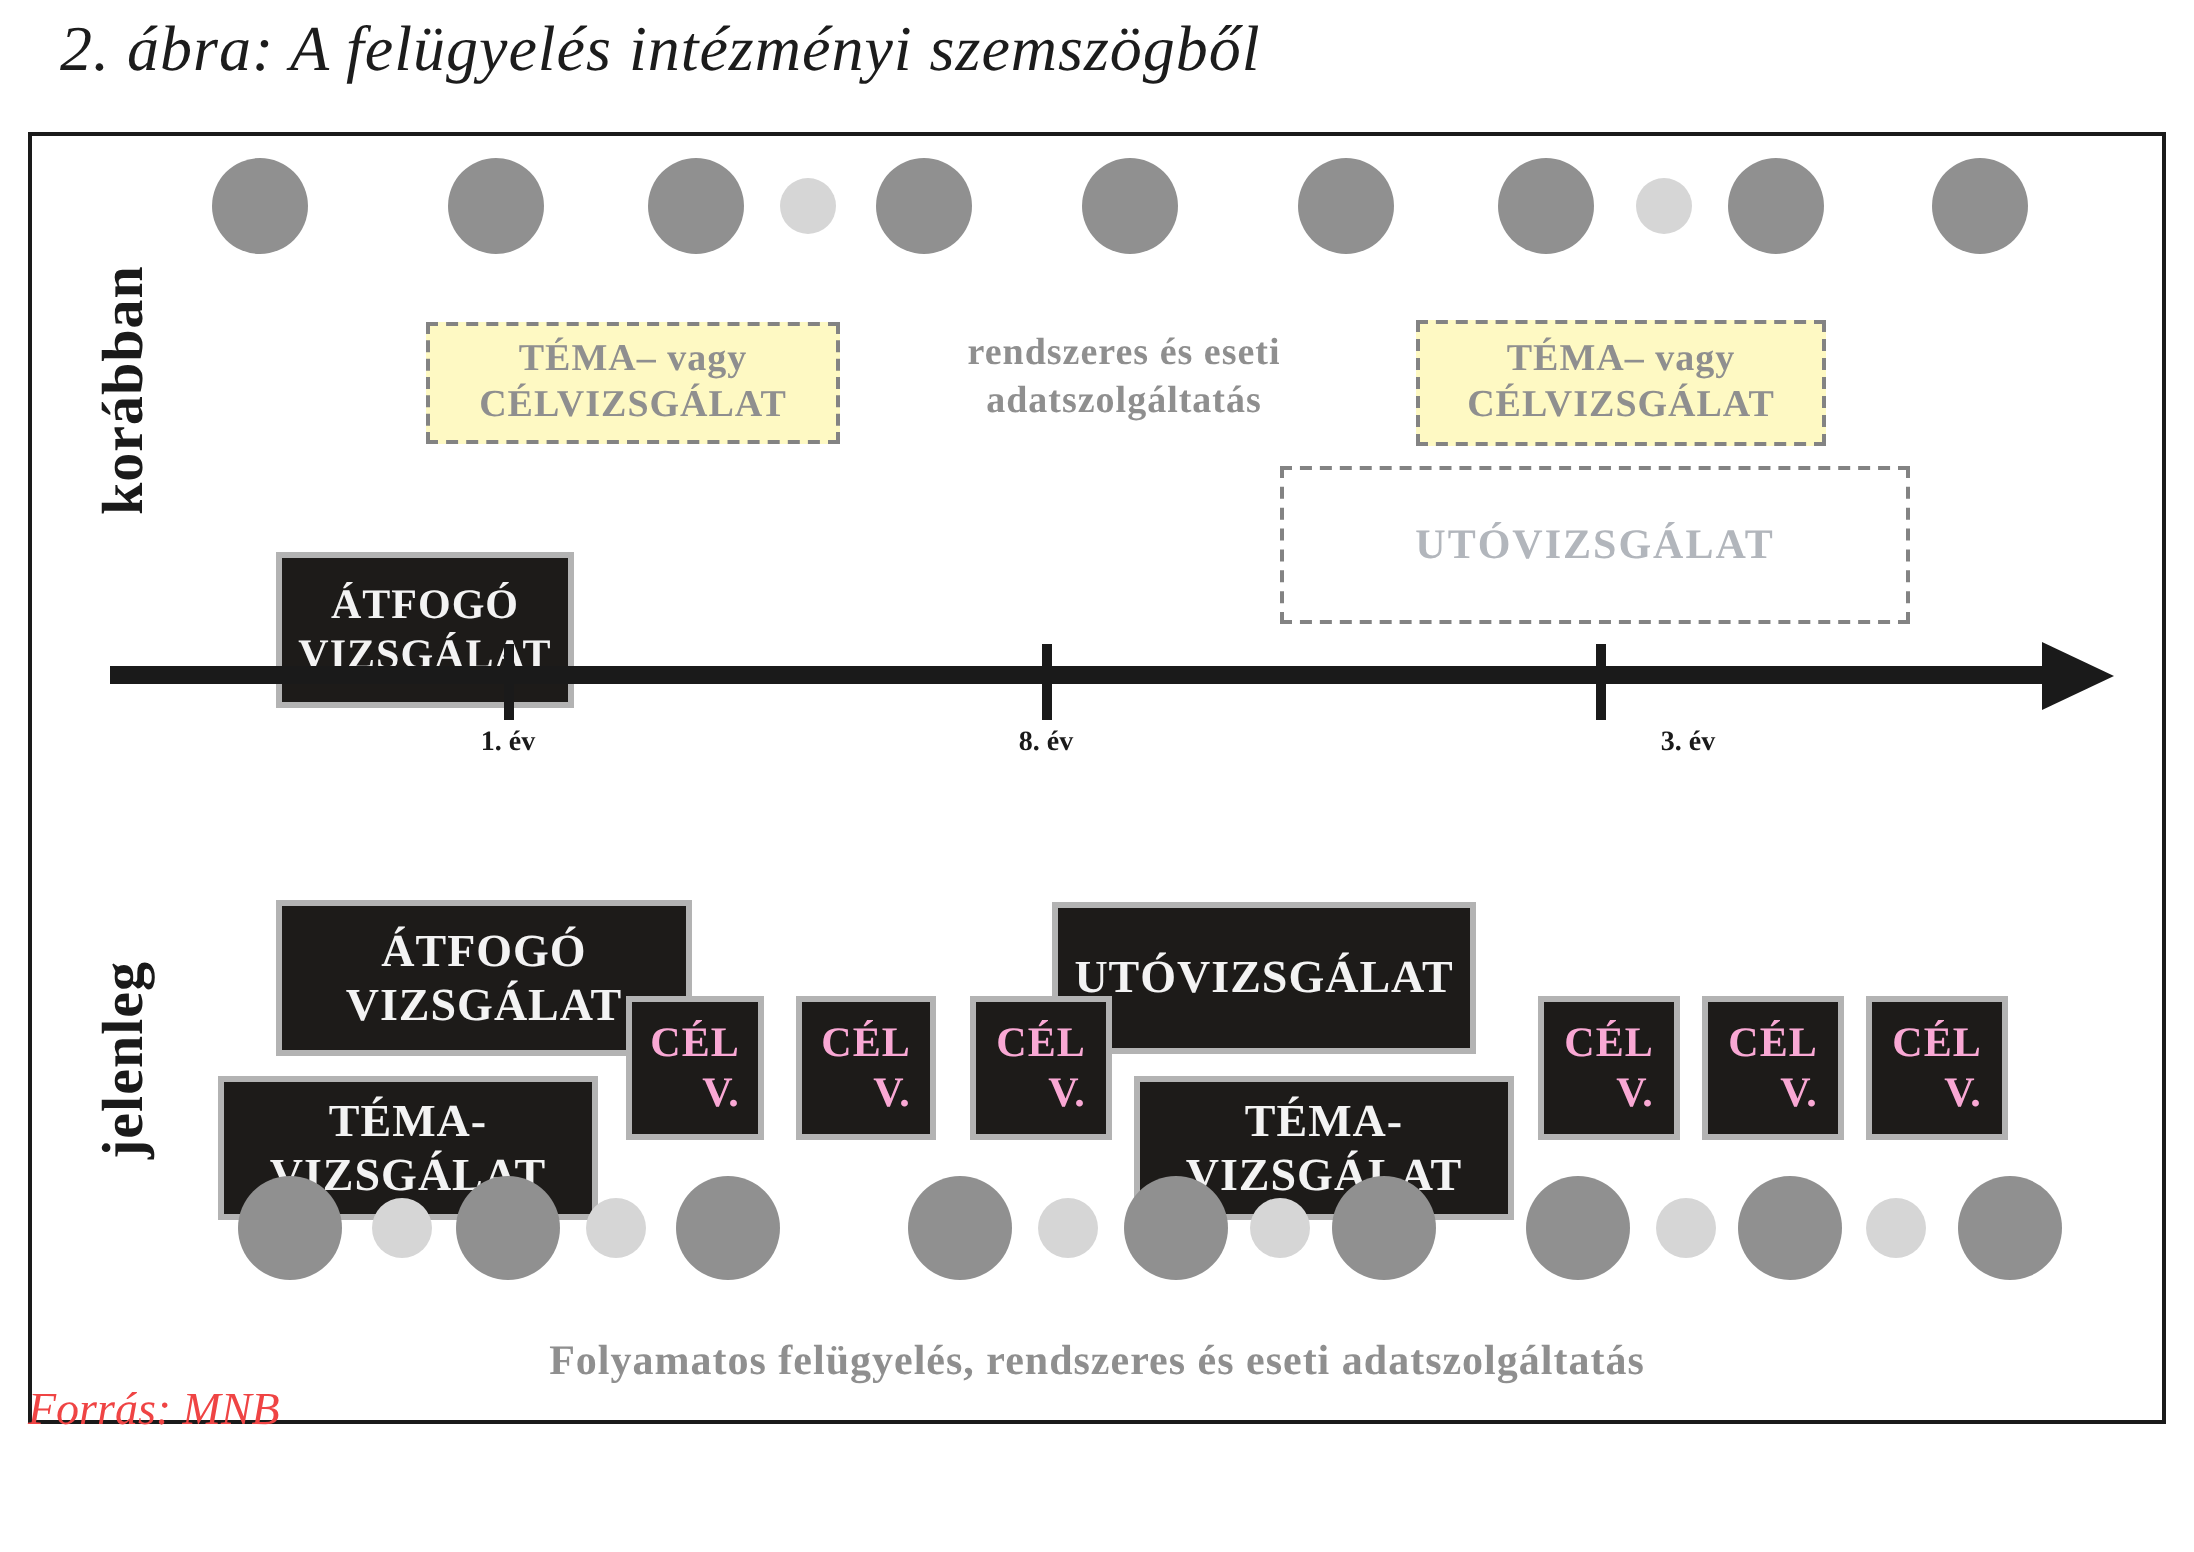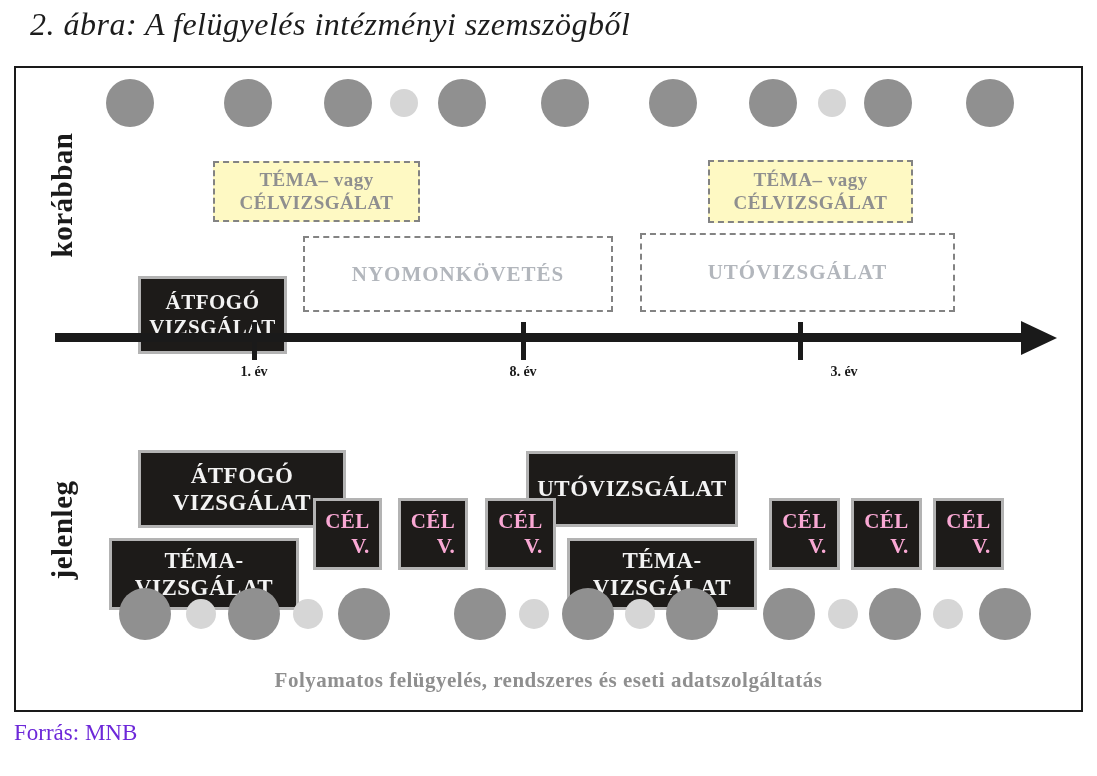--- a/index.html
+++ b/index.html
@@ -44,22 +44,22 @@
   .tl-tick-label {
     position: absolute; width: 120px; text-align: center;
     font-weight: bold; font-size: 14px; color: #1a1a1a;
   }
   .dot { position: absolute; border-radius: 50%; }
   .caption {
     position: absolute; left: 0; top: 600px; width: 100%; text-align: center;
     color: #8f8f8f; font-weight: bold; font-size: 21px; letter-spacing: 0.5px;
   }
   .source-note {
-    position: absolute; left: 14px; top: 720px;
-    font-size: 23px; color: #6d28d9;
+    position: absolute; left: 14px; top: 692px;
+    font-style: italic; font-size: 23px; color: #ef4444;
   }
 </style>
 </head>
 <body>
 
 <div class="fig-title">2. ábra: A felügyelés intézményi szemszögből</div>
 
 <div class="frame">
 
   <div class="vlabel" style="left:-38px; top:110px;">korábban</div>
@@ -75,28 +75,29 @@
       <div class="dot" style="width: 48px; height: 48px; left: 633px; top: 11px; background: rgb(144, 144, 144);"></div>
       <div class="dot" style="width: 48px; height: 48px; left: 733px; top: 11px; background: rgb(144, 144, 144);"></div>
       <div class="dot" style="width: 28px; height: 28px; left: 802px; top: 21px; background: rgb(214, 214, 214);"></div>
       <div class="dot" style="width: 48px; height: 48px; left: 848px; top: 11px; background: rgb(144, 144, 144);"></div>
       <div class="dot" style="width: 48px; height: 48px; left: 950px; top: 11px; background: rgb(144, 144, 144);"></div>
     </div>
 
   <div class="box dashed" style="left:197px; top:93px; width:207px; height:61px; font-size:19px;">TÉMA– vagy
 CÉLVIZSGÁLAT</div>
 
+  <div class="plain-label" style="left:436px; top:97px; width:220px; font-size:19px;">rendszeres és eseti
+adatszolgáltatás</div>
 
   <div class="box dashed" style="left:692px; top:92px; width:205px; height:63px; font-size:19px;">TÉMA– vagy
 CÉLVIZSGÁLAT</div>
 
   <div class="box solid" style="left:122px; top:168px; width:149px; height:78px; font-size:21px;">ÁTFOGÓ
 VIZSGÁLAT</div>
 
-  <div class="box dashed-light" style="left:287px; top:168px; width:310px; height:76px; font-size:21px; letter-spacing:1px;">NYOMONKÖVETÉS</div>
 
   <div class="box dashed-light" style="left:624px; top:165px; width:315px; height:79px; font-size:21px; letter-spacing:1px;">UTÓVIZSGÁLAT</div>
 
   <div>
     <div class="tl-line" style="left:39px; top:265px; width:971px; height:9px;"></div>
     <div class="tl-head" style="left:1005px; top:252.5px;"></div>
     <div class="tl-tick" style="left:235.5px; top:254px;"></div>
     <div class="tl-tick" style="left:504.5px; top:254px;"></div>
     <div class="tl-tick" style="left:781.5px; top:254px;"></div>
     <div class="tl-tick-label" style="left:178px; top:296px;">1. év</div>

